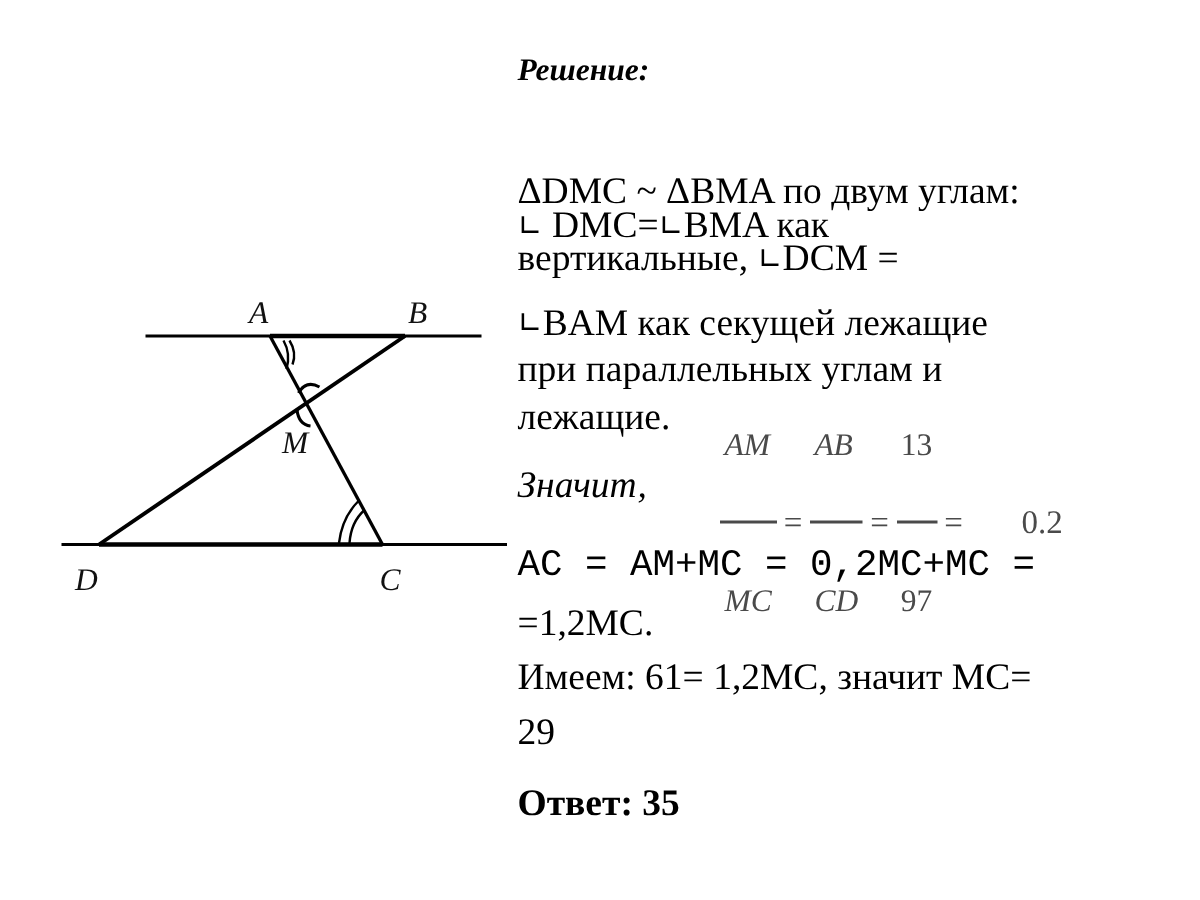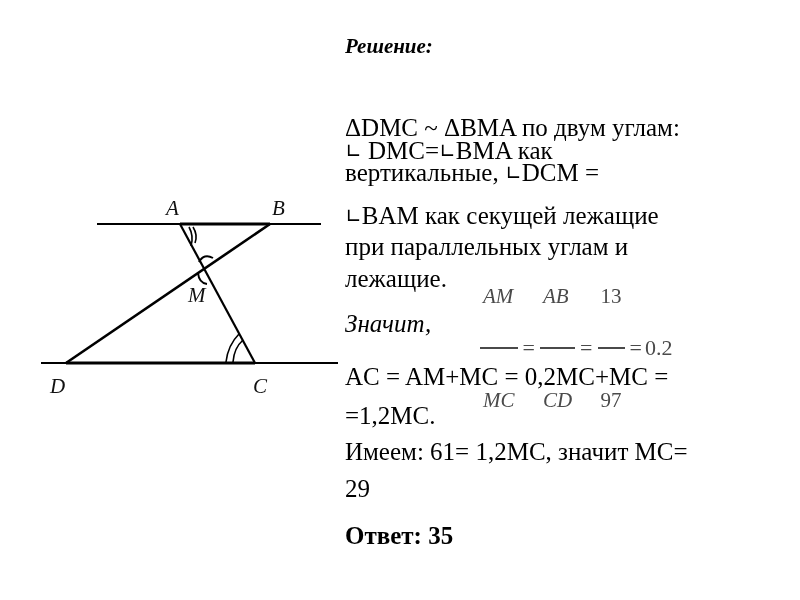--- a/index.html
+++ b/index.html
@@ -95,20 +95,21 @@
       margin: 4px 0 5px 0;
     }
     .eq {
       margin: 0 3px;
       font-size: 22px;
       line-height: 1;
     }
     .result {
       font-size: 22px;
       line-height: 1;
+      margin-left: 36px;
     }
   </style>
 </head>
 <body>
 
 <div class="diagram">
   <svg width="340" height="420" viewBox="0 0 340 420">
 
     <line x1="97" y1="224" x2="321" y2="224" stroke="#000" stroke-width="2"></line>
     <line x1="41" y1="363" x2="338" y2="363" stroke="#000" stroke-width="2"></line>
@@ -151,21 +152,21 @@
 
   <div class="line" style="top:203px;">
     <span class="ang">∟</span><span>BAM как секущей лежащие</span>
   </div>
 
   <div class="line" style="top:234px;">при параллельных углам и</div>
   <div class="line" style="top:266px;">лежащие.</div>
 
   <div class="line" style="top:311px;font-style:italic;">Значит,</div>
 
-  <div class="line" style="top:364px;">AC = AM+MC = 0,2MC+MC =</div>
+  <div class="line" style="top:364px;font-family:Liberation Mono, monospace;">AC = AM+MC = 0,2MC+MC =</div>
   <div class="line" style="top:403px;">=1,2MC.</div>
 
   <div class="line" style="top:439px;">Имеем: 61= 1,2MC, значит MC=</div>
   <div class="line" style="top:476px;">29</div>
 
   <div class="line" style="top:523px;font-weight:bold;">Ответ: 35</div>
 </div>
 
 <div class="formula">
   <span class="frac">

